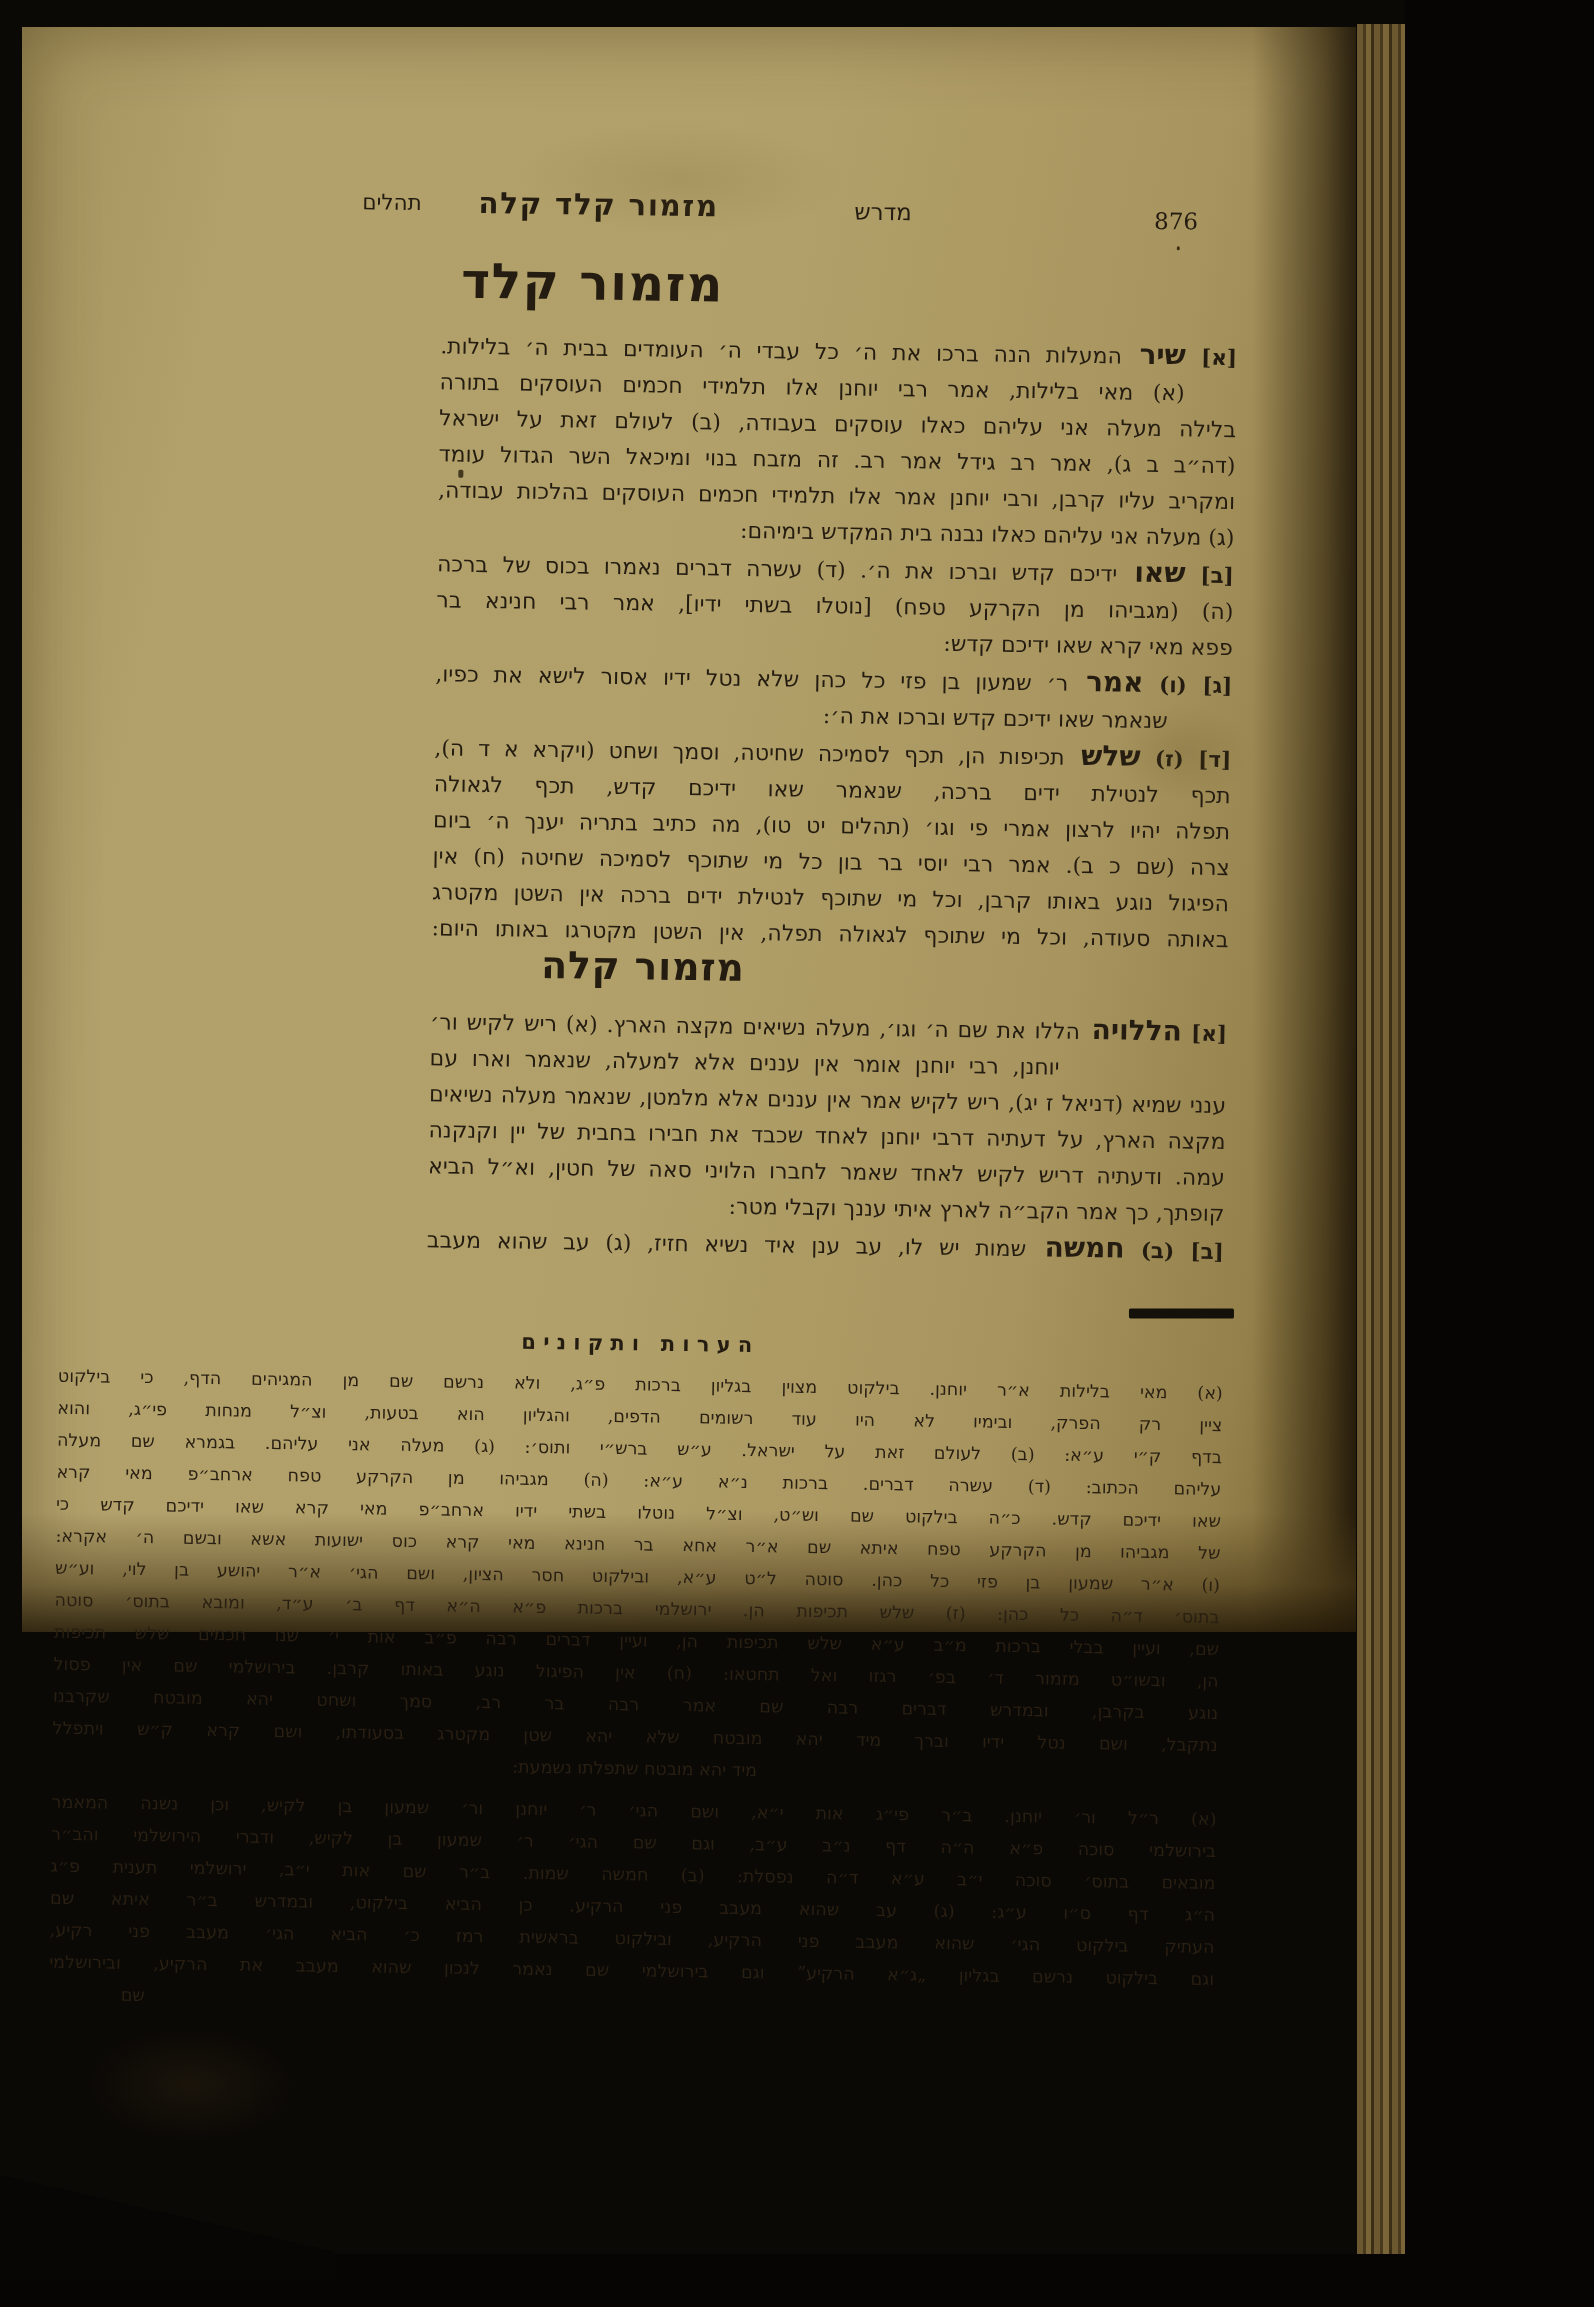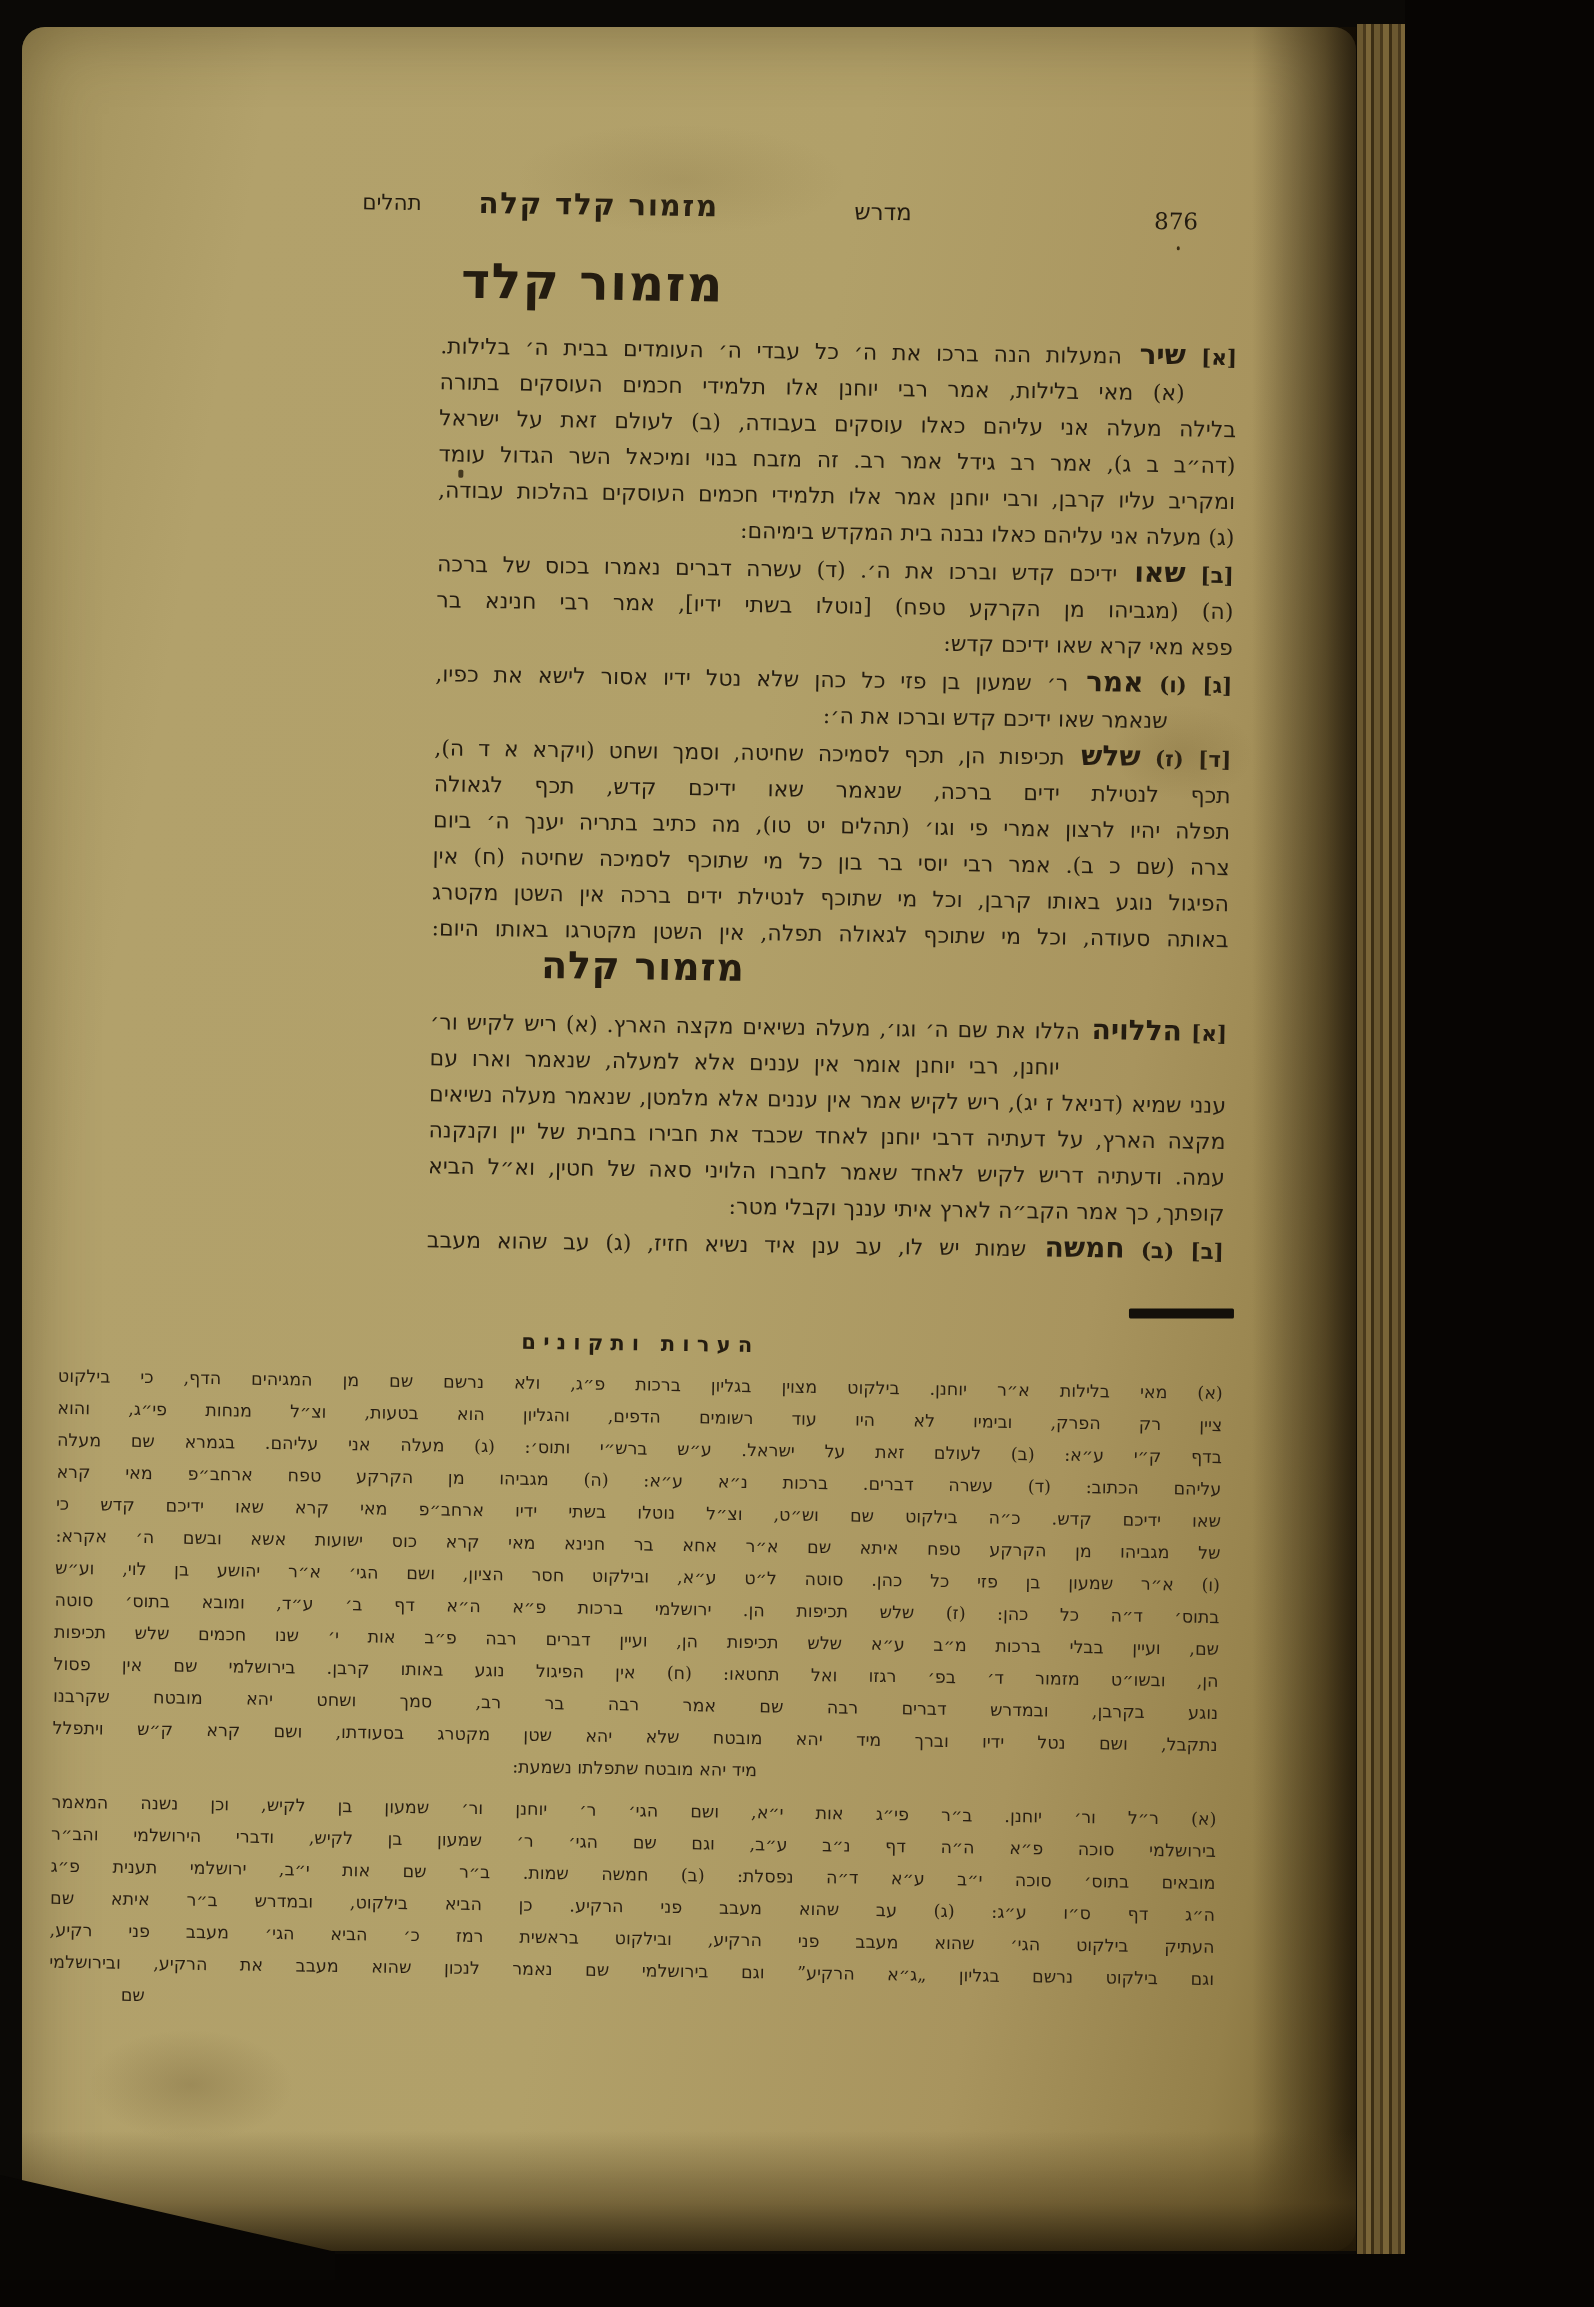--- a/index.html
+++ b/index.html
@@ -1,20 +1,20 @@
 <!DOCTYPE html>
 <html lang="he" style="font-size:12.8px"><head>
 <meta charset="utf-8">
 <style>
   html,body{margin:0;padding:0;background:#0b0906;}
   .stage{position:relative;width:1594px;height:2307px;background:#0b0906;overflow:hidden;
          font-family:"DejaVu Serif","DejaVu Sans",sans-serif;}
-  .paper{position:absolute;left:22px;top:27px;width:1334px;height:2224px;
+  .paper{position:absolute;left:22px;top:27px;width:1334px;height:1605px;
          background:linear-gradient(100deg,#a3925c 0%,#b2a16b 15%,#b1a069 50%,#a8945e 75%,#94804a 90%,#73602f 100%);
-         box-shadow:inset 0 0 72px rgba(60,45,15,.45);border-radius:23px;}
+         box-shadow:inset 0 0 72px rgba(60,45,15,.45);}
   .paper-bottom{position:absolute;left:0;bottom:0;width:100%;height:120px;
          background:linear-gradient(to bottom,rgba(0,0,0,0),rgba(75,58,25,.55) 60%,rgba(36,26,8,.85) 100%);}
   .gutter{position:absolute;right:0;top:0;width:104px;height:100%;
          background:linear-gradient(to right,rgba(30,20,5,0),rgba(35,24,6,.55) 70%,rgba(20,13,3,.8) 100%);}
   .stack-right{position:absolute;left:1357px;top:24px;width:48px;height:2232px;
          background:repeating-linear-gradient(90deg,#6b5830 0 5.6px,#4a3a1d 5.6px 8.8px,#7a6538 8.8px 14.3px,#3c2e14 14.3px 17.5px);}
   .black-right{position:absolute;left:1405px;top:0;width:190px;height:2307px;background:#070503;}
   .black-bottom{position:absolute;left:0;top:2254px;width:1594px;height:53px;background:#070503;}
   .corner-wedge{position:absolute;left:0;top:2152px;width:335px;height:128px;background:#080604;
          clip-path:polygon(0 18%,100% 78%,100% 100%,0 100%);}

